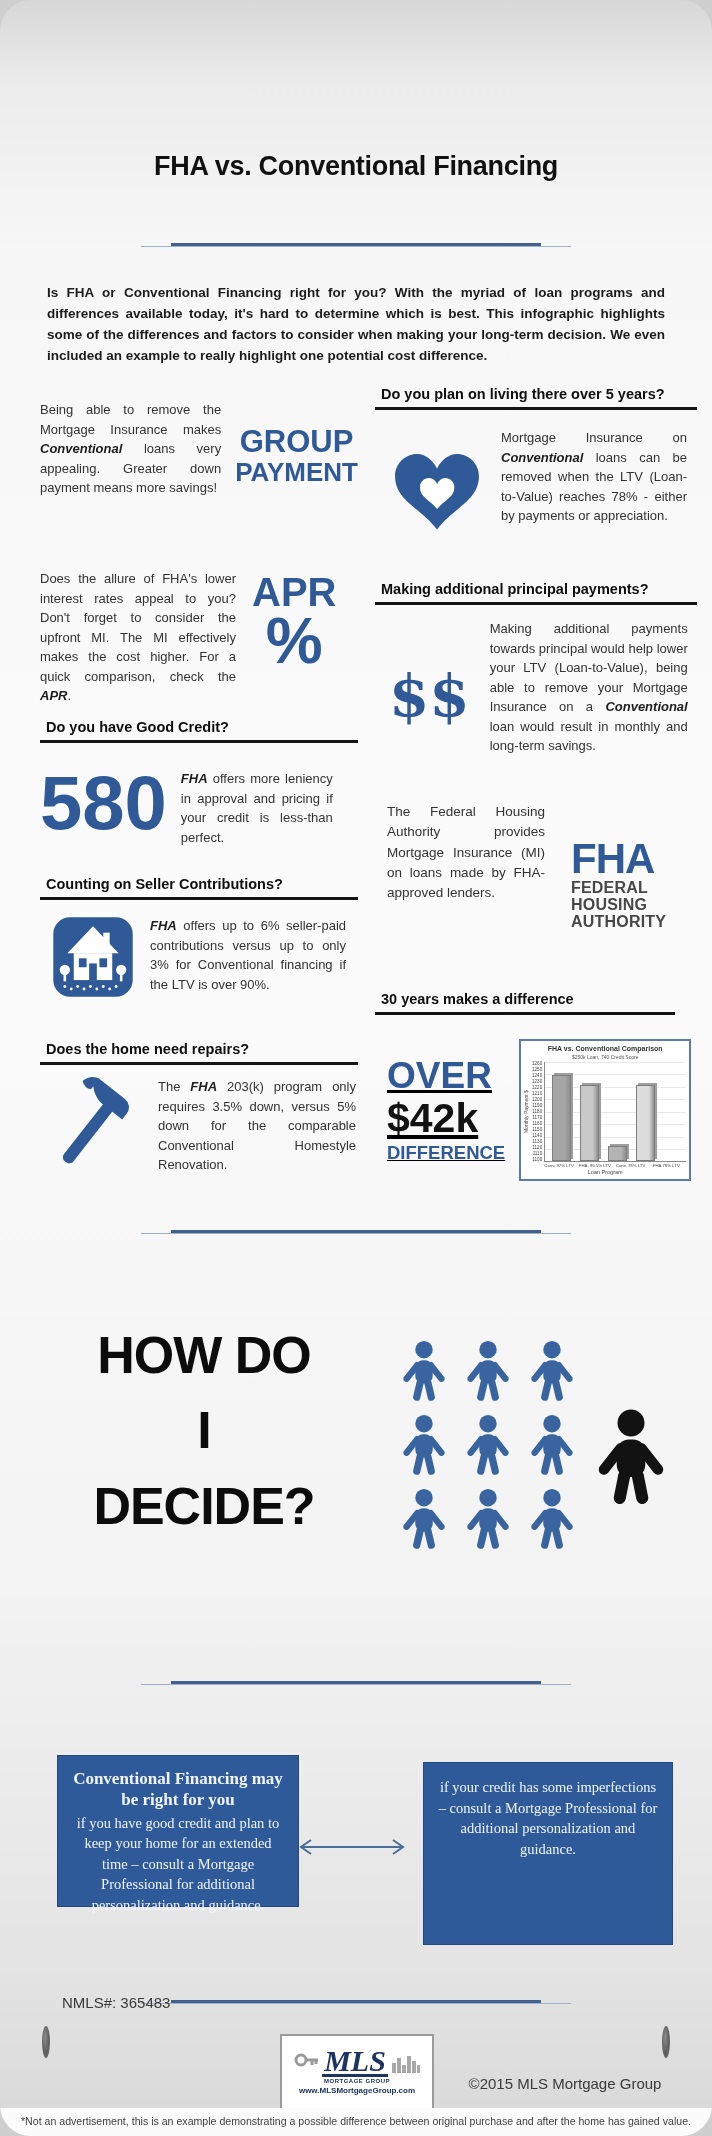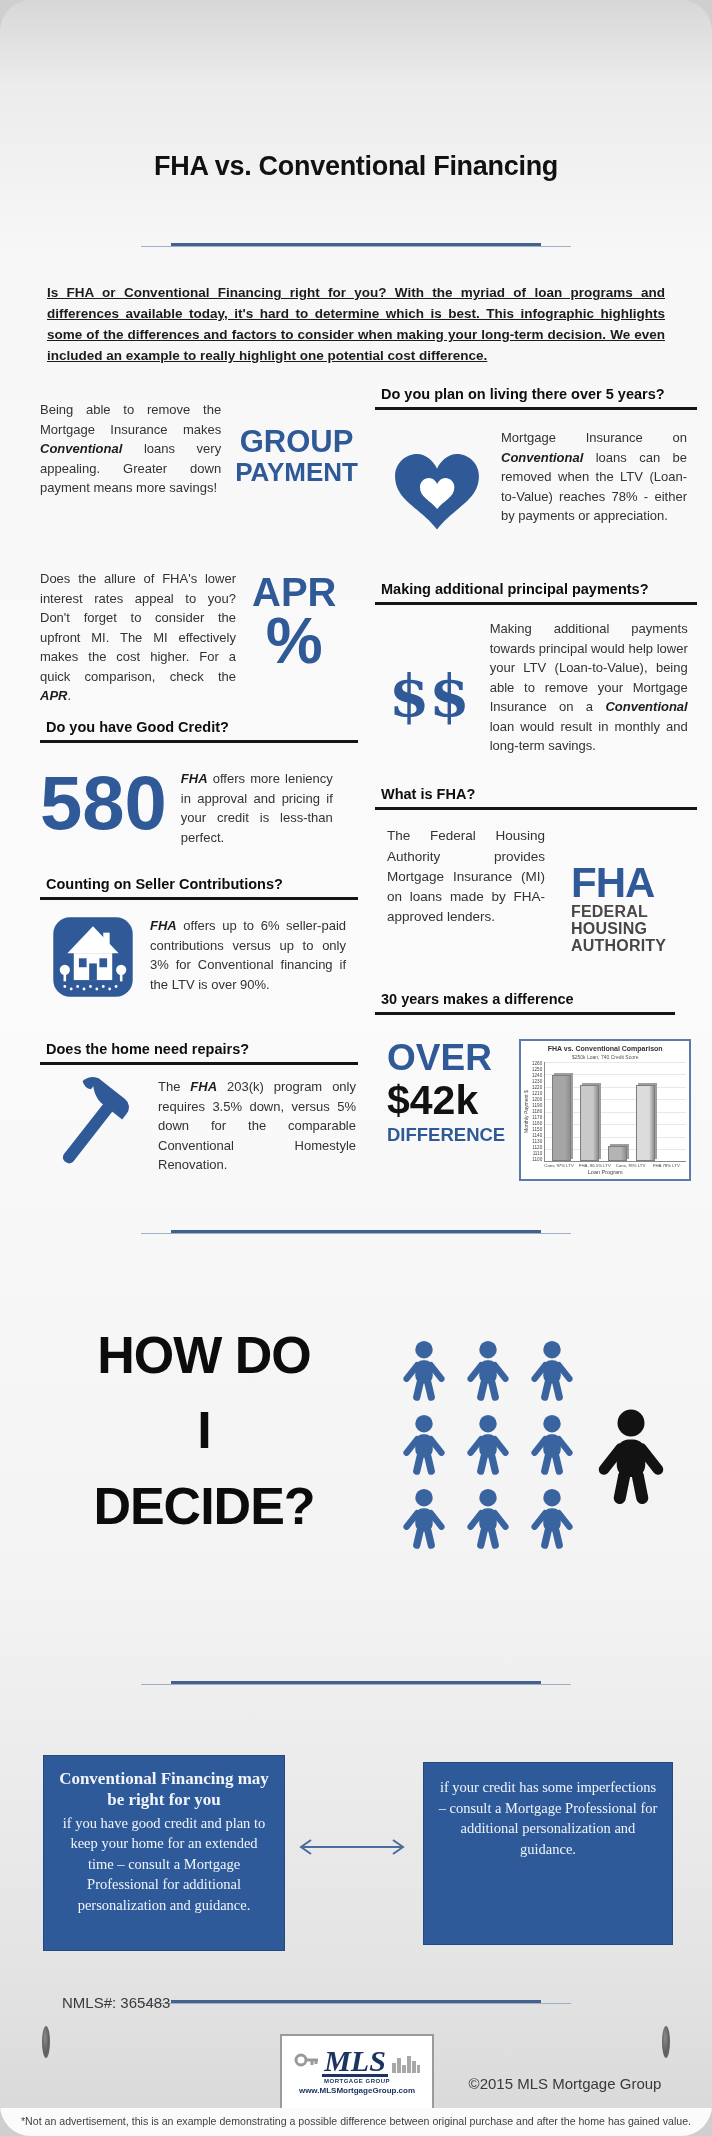--- a/index.html
+++ b/index.html
@@ -7,21 +7,21 @@
     background:linear-gradient(180deg,#d7d7d7 0%,#ececec 4%,#f7f7f7 12%,#fbfbfb 45%,#f3f3f3 74%,#e4e4e4 92%,#d8d8d8 100%);
     font-family:"Liberation Sans", sans-serif;border-radius:31px;}
   .abs{position:absolute;}
   
   .title{position:absolute;top:152px;left:0;width:712px;margin:0;text-align:center;
     font:800 27px/1.1 "Liberation Sans", sans-serif;color:#111;letter-spacing:-0.3px;}
   .divider{position:absolute;left:50%;transform:translateX(-50%);width:430px;}
   .divider .d-blue{width:370px;height:4px;background:#44618e;margin:0 auto;}
   .divider .d-gray{width:430px;height:1px;background:#9fb0c4;margin-top:-1px;}
   .intro{position:absolute;top:283px;left:47px;width:618px;margin:0;
-    font:700 13.5px/1.55 "Liberation Sans", sans-serif;color:#1c1c1c;text-align:justify;text-decoration:underline;}
+    font:700 13.5px/1.55 "Liberation Sans", sans-serif;color:#1c1c1c;text-align:justify;}
   
   .sec{position:absolute;}
   .sec-header{font:700 14.5px/1.2 "Liberation Sans", sans-serif;color:#0e0e0e;
     border-bottom:3px solid #151515;padding:0 0 4px 6px;}
   .row{display:flex;align-items:flex-start;}
   .body-text{font:400 13px/1.5 "Liberation Sans", sans-serif;color:#333;text-align:justify;}
   .seg-b{font-weight:800;color:#1d1d1d;font-style:italic;}
   .g-down{font:800 31px/1.05 "Liberation Sans", sans-serif;color:#2f5a97;text-align:center;}
   .g-down .l2{font-size:26px;}
   .g-apr{font:800 40px/0.95 "Liberation Sans", sans-serif;color:#2f5a97;text-align:center;}
@@ -175,36 +175,35 @@
 
   <div class="sec" style="left:375px;top:581px;width:322px;">
     <div class="sec-header">Making additional principal payments?</div>
     <div class="row" style="margin-top:14px;">
       <div class="g-dollars" style="margin-left:14px;margin-top:48px;">$$</div>
       <div class="body-text" style="width:198px;margin-left:20px;"><span>Making additional payments towards principal would help lower your LTV (Loan-to-Value), being able to remove your Mortgage Insurance on a </span><span class="seg-b">Conventional</span><span> loan would result in monthly and long-term savings.</span></div>
     </div>
   </div>
 
   <div class="sec" style="left:375px;top:786px;width:322px;">
-    <div class="sec-header">What is FHA?</div>
     <div class="row" style="margin-top:16px;">
       <div class="body-text" style="width:158px;margin-left:12px;font-size:13.5px;"><span>The Federal Housing Authority provides Mortgage Insurance (MI) on loans made by FHA-approved lenders.</span></div>
       <div class="g-fha" style="margin-left:26px;margin-top:36px;">
         <div class="big">FHA</div>
         <div class="sub">FEDERAL</div>
         <div class="sub">HOUSING</div>
         <div class="sub">AUTHORITY</div>
       </div>
     </div>
   </div>
 
   <div class="sec" style="left:375px;top:991px;width:325px;">
     <div class="sec-header" style="width:300px;box-sizing:border-box;">30 years makes a difference</div>
     <div class="row" style="margin-top:24px;">
-      <div class="g-42k" style="margin-left:12px;">
+      <div class="g-42k" style="margin-left:12px;margin-top:18px;text-decoration:underline;">
         <div class="over">OVER</div>
         <div class="amt">$42k</div>
         <div class="diff">DIFFERENCE</div>
       </div>
       <div class="chart-frame" style="margin-left:14px;">
         <div class="chart-title">FHA vs. Conventional Comparison</div>
         <div class="chart-subtitle">$250k Loan, 740 Credit Score</div>
         <div class="chart-body">
           <div class="chart-ylabel">Monthly Payment $</div>
           <div class="chart-yaxis" id="chart-yaxis">
@@ -361,21 +360,21 @@
         </svg>
       </span>
     </div>
   </div>
 
   <div class="divider" style="top:1681px;">
       <div class="d-blue"></div>
       <div class="d-gray"></div>
     </div>
 
-  <div class="cbox" style="left:43px;top:1755px;width:242px;height:196px;">
+  <div class="cbox" style="left:57px;top:1755px;width:242px;height:152px;">
     <div class="cbox-title">Conventional Financing may be right for you</div>
     <div class="cbox-body">if you have good credit and plan to keep your home for an extended time – consult a Mortgage Professional for additional personalization and guidance.</div>
   </div>
 
   <span class="abs" style="left:292px;top:1836px;">
     <svg width="120" height="22" viewBox="0 0 120 22">
       <g stroke="#4a6d9c" stroke-width="2" fill="none">
         <line x1="10" y1="11" x2="110" y2="11"></line>
         <polyline points="19,4 9,11 19,18"></polyline>
         <polyline points="101,4 111,11 101,18"></polyline>

